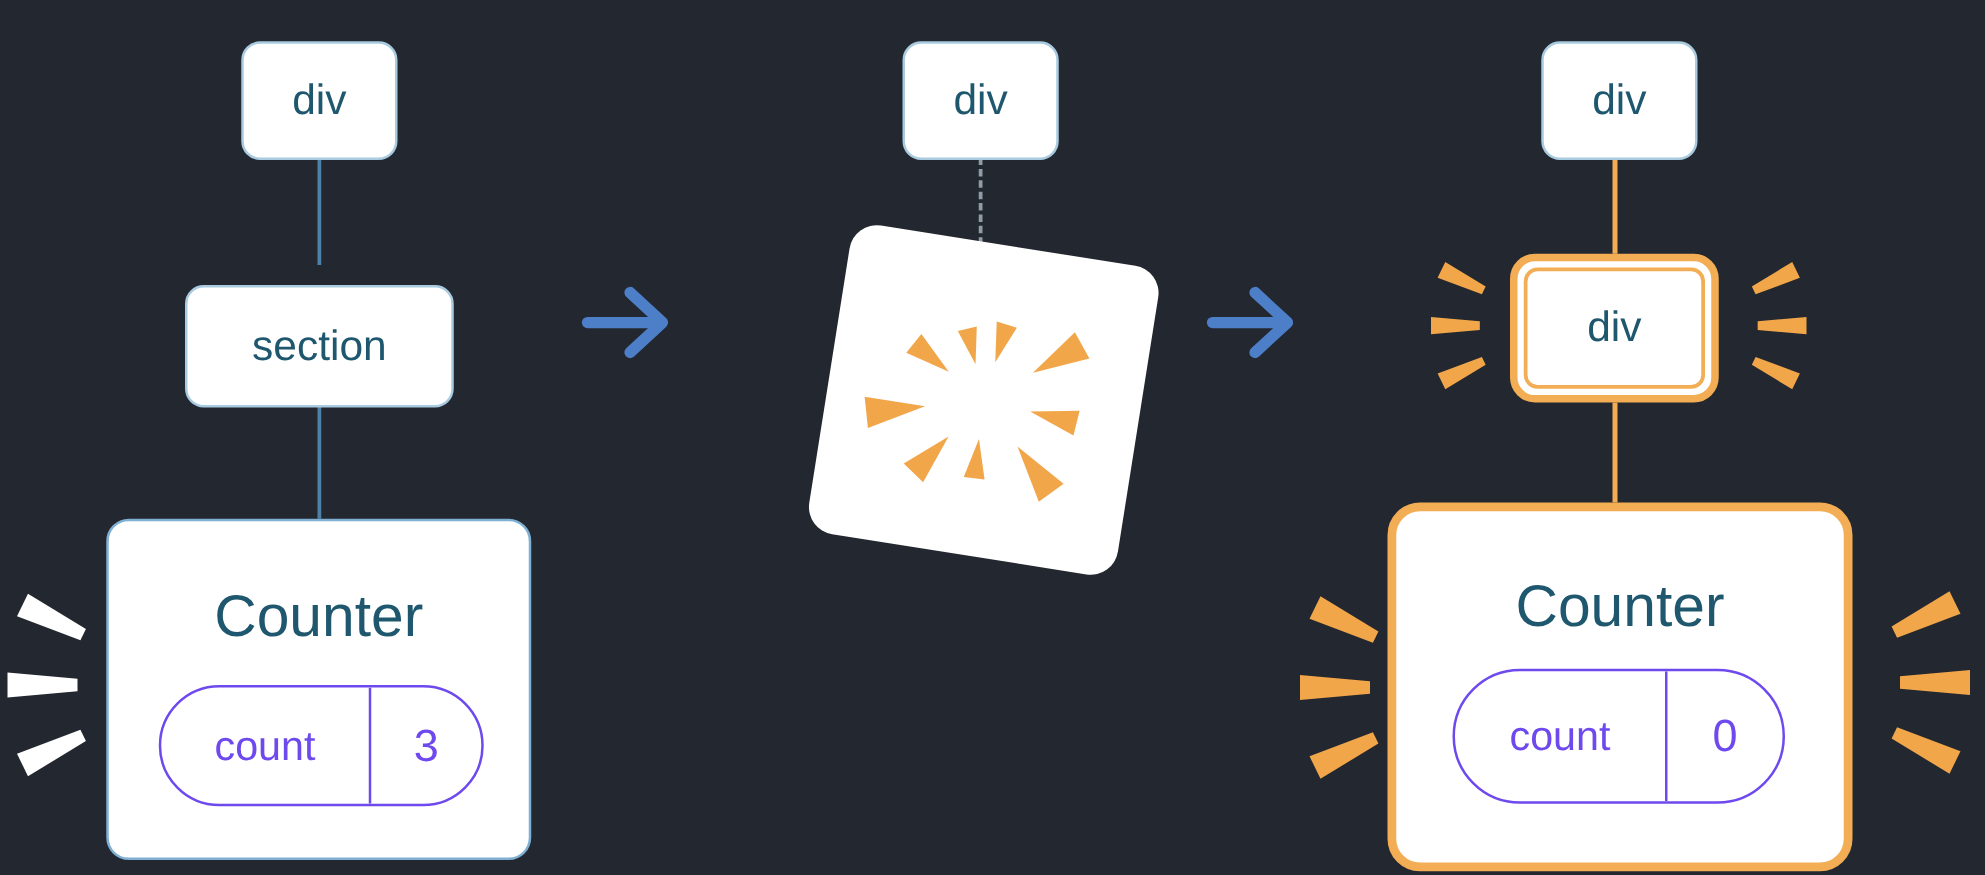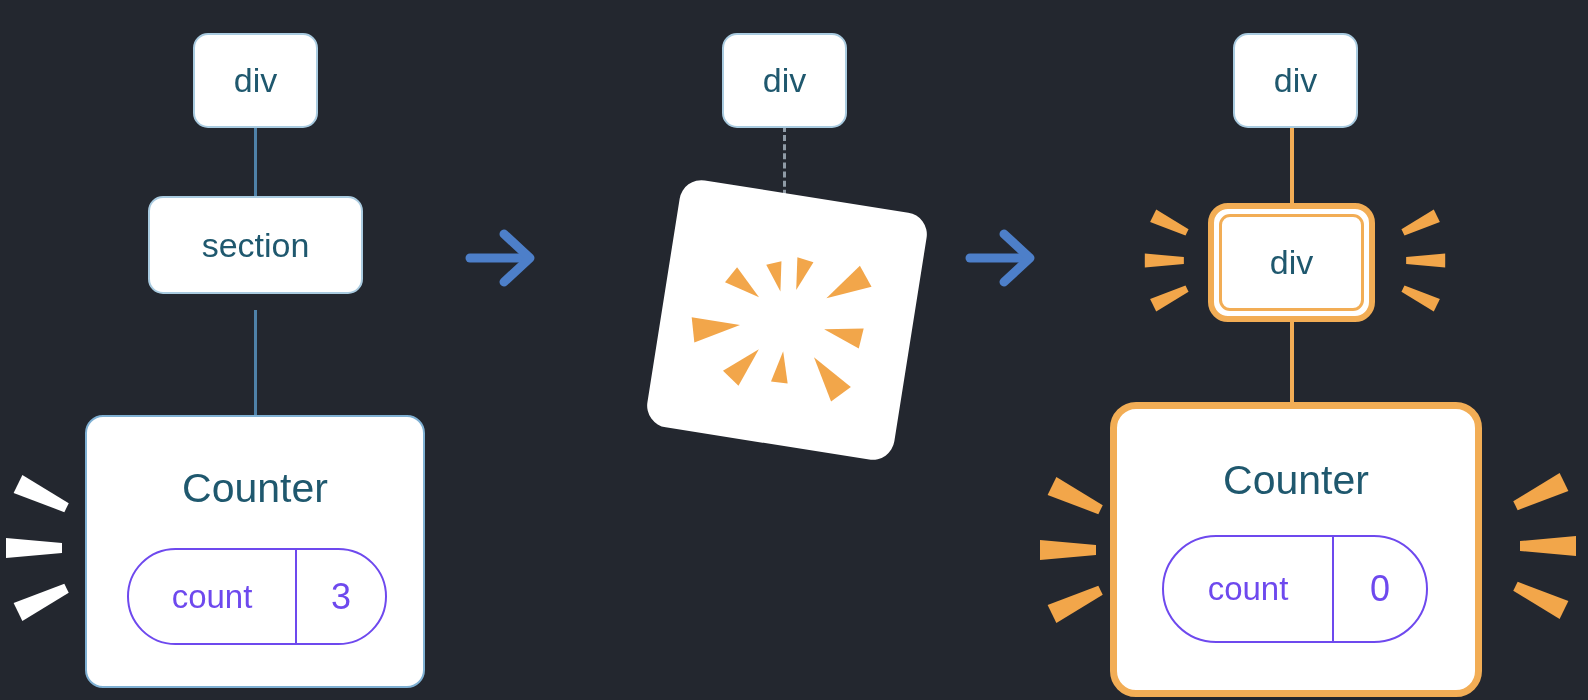--- a/index.html
+++ b/index.html
@@ -16,21 +16,21 @@
   .node {
     position: absolute;
     background: #fff;
     border: 2.5px solid var(--node-border, #a9cbe0);
     border-radius: 15px;
     display: flex; align-items: center; justify-content: center;
     color: var(--node-text, #1f586e);
     font-size: 34px; font-weight: 500;
   }
   .b-div   { left: 193px; top: 33px; width: 125px; height: 95px; }
-  .b-section { left: 148px; top: 196px; width: 215px; height: 98px; }
+  .b-section { left: 148px; top: 228px; width: 215px; height: 98px; }
   .m-div   { left: 722px; top: 33px; width: 125px; height: 95px; }
   .a-div   { left: 1233px; top: 33px; width: 125px; height: 95px; }
 
   
   .vline { position: absolute; width: 3px; background: var(--tree-line, #4f81a8); }
   .b-line1 { left: 254px; top: 128px; height: 84px; }
   .b-line2 { left: 254px; top: 310px; height: 105px; }
   .vline.orange { width: 4px; background: var(--highlight-orange, #f2ad55); }
   .a-line1 { left: 1290px; top: 128px; height: 75px; }
   .a-line2 { left: 1290px; top: 322px; height: 80px; }
@@ -44,21 +44,21 @@
     border: 2.5px solid var(--card-border, #7fb0d3);
     border-radius: 18px;
   }
   .a-card {
     left: 1110px; top: 402px; width: 372px; height: 295px;
     border: 7px solid var(--highlight-orange, #f2ad55);
     border-radius: 26px;
   }
   .card .title {
     display: block; text-align: center; margin-top: 48px;
-    font-size: 41px; font-weight: 500;
+    font-size: 47px; font-weight: 500;
     color: var(--node-text, #1f586e);
   }
 
   
   .pill {
     position: absolute; display: flex;
     border: 2.5px solid var(--state-accent, #6e49ee);
     border-radius: 60px; overflow: hidden;
     background: #fff; color: var(--state-accent, #6e49ee); margin-top: 14px;
   }

